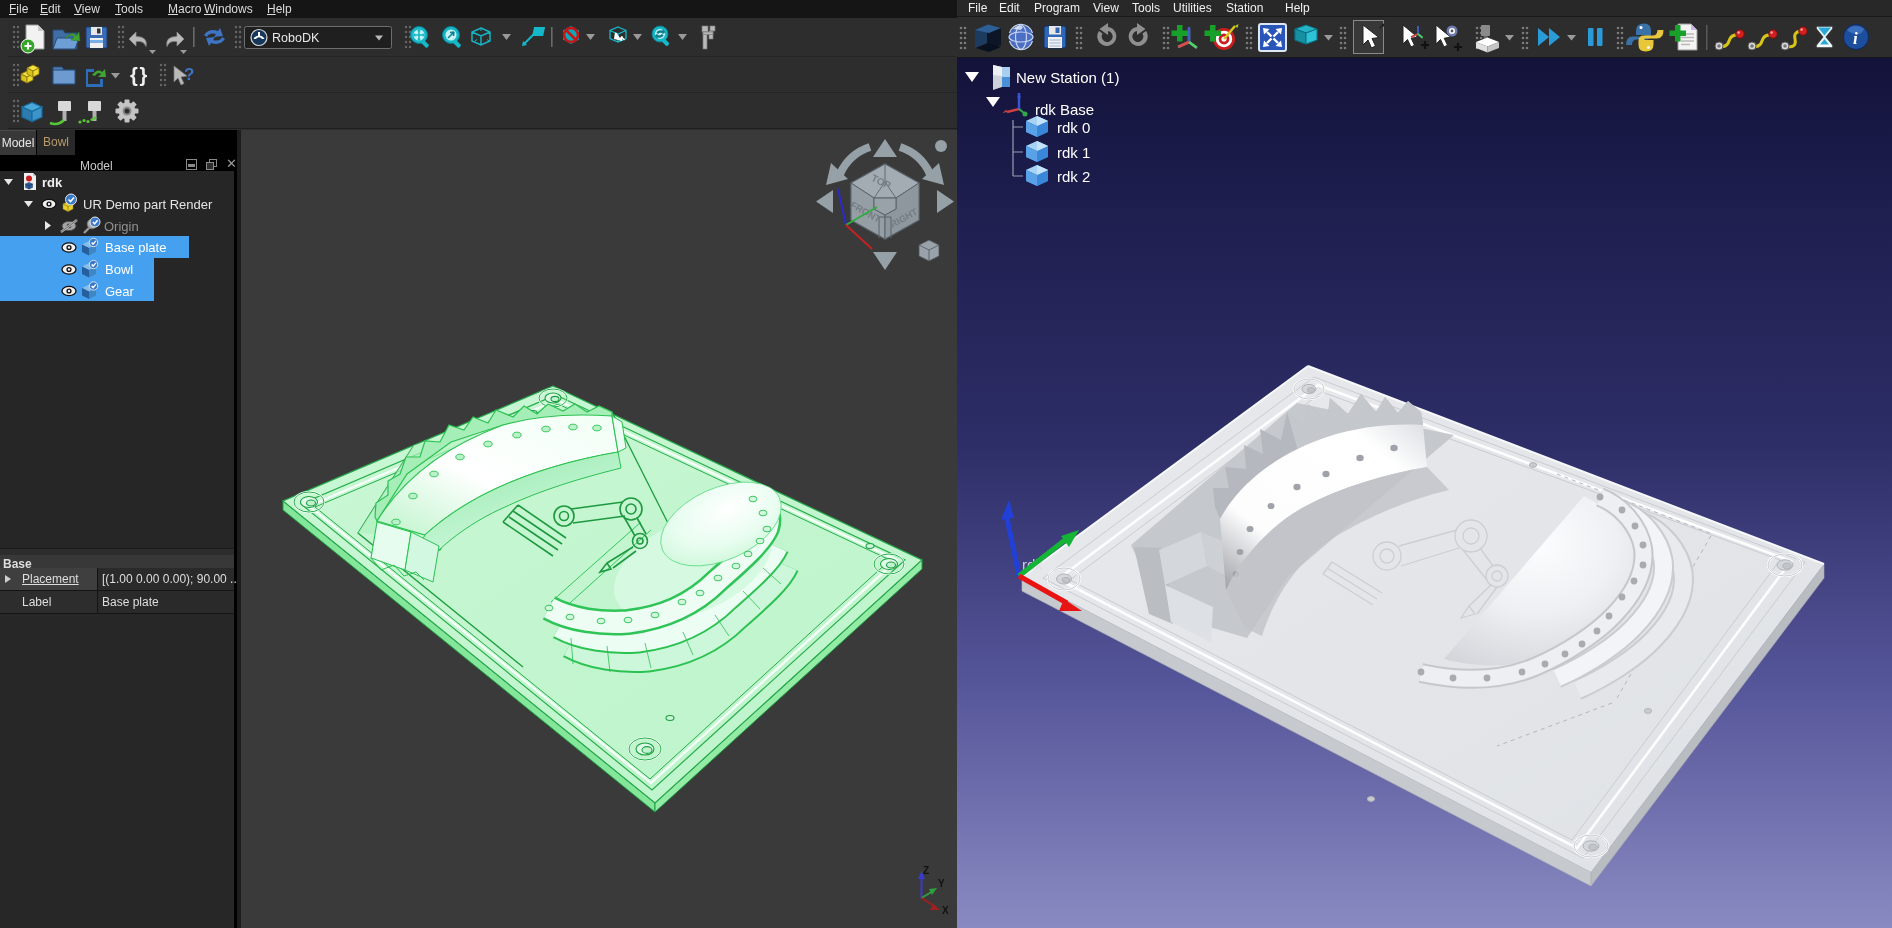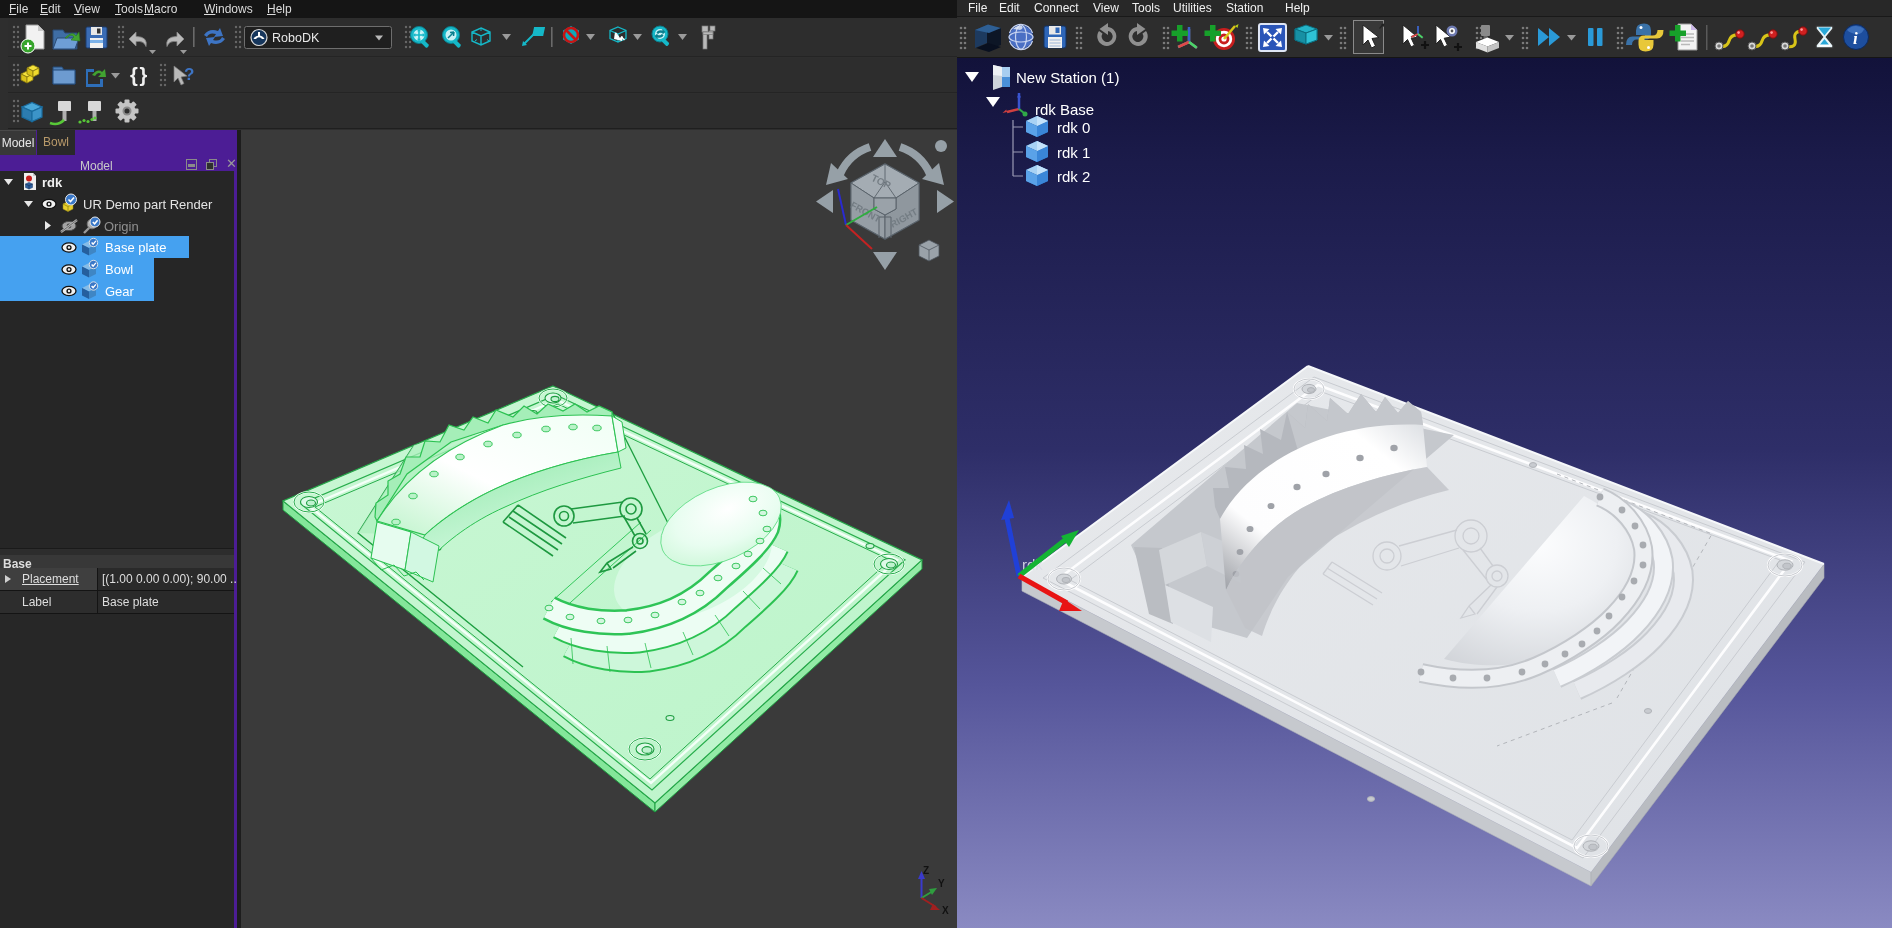--- a/index.html
+++ b/index.html
@@ -6,21 +6,21 @@
 html,body{width:1892px;height:928px;overflow:hidden;background:#000;font-family:"Liberation Sans",sans-serif;}
 .abs{position:absolute;}
 #fc{position:absolute;left:0;top:0;width:957px;height:928px;background:#2e2e2e;}
 #fcmenu{position:absolute;left:0;top:0;width:957px;height:18px;background:#151515;color:#dcdcdc;font-size:12px;}
 #fcmenu span{position:absolute;top:2px;}
 #fcmenu u{text-decoration:underline;}
 .tb{position:absolute;left:8px;width:957px;background:#2d2d2d;}
 #fctb1{top:18px;height:39px;border-bottom:1px solid #242424;}
 #fctb2{top:58px;height:35px;border-bottom:1px solid #242424;}
 #fctb3{top:94px;height:35px;border-bottom:1px solid #1f1f1f;}
-#fcdock{position:absolute;left:0;top:130px;width:237px;height:798px;background:#4c1d95;}
+#fcdock{position:absolute;left:0;top:130px;width:237px;height:798px;background:#000000;}
 .tab{position:absolute;top:0;height:25px;font-size:12px;padding-top:5px;text-align:center;}
 #dtitle{position:absolute;left:0;top:26px;width:237px;height:21px;color:#c8c8c8;font-size:12px;}
 .dbtn{position:absolute;top:3px;width:11px;height:11px;border:1px solid #8a8a8a;}
 #fctree{position:absolute;left:0;top:41px;width:234px;height:377px;background:#262626;color:#d8d8d8;font-size:13px;}
 #fcprops{position:absolute;left:0;top:418px;width:234px;height:66px;background:#2d2d2d;color:#dedede;font-size:12px;border-top:1px solid #1a1a1a;}
 #fcview{position:absolute;left:241px;top:130px;width:716px;height:798px;background:#3a3a3a;}
 #fcdivider{position:absolute;left:237px;top:130px;width:4px;height:798px;background:#1d1d1d;}
 #rdk{position:absolute;left:957px;top:0;width:935px;height:928px;background:#282828;}
 #rdkmenu{position:absolute;left:0;top:0;width:935px;height:17px;background:#282828;border-bottom:1px solid #191919;color:#f0f0f0;font-size:12px;}
 #rdkmenu span{position:absolute;top:1px;}
@@ -29,21 +29,21 @@
 </style>
 </head>
 <body>
 
 <div id="fc">
   <div id="fcmenu">
     <span style="left:9px;"><u>F</u>ile</span>
     <span style="left:40px;"><u>E</u>dit</span>
     <span style="left:74px;"><u>V</u>iew</span>
     <span style="left:115px;"><u>T</u>ools</span>
-    <span style="left:144px;"><u>M</u>acro</span>
+    <span style="left:168px;"><u>M</u>acro</span>
     <span style="left:204px;"><u>W</u>indows</span>
     <span style="left:267px;"><u>H</u>elp</span>
   </div>
   <div class="tb" id="fctb1">
   <svg width="957" height="39">
     <g fill="#676767">
           <g id="g1">
             <circle cx="6" cy="9" r="1.2"></circle>
             <circle cx="10" cy="9" r="1.2"></circle>
             <circle cx="6" cy="14" r="1.2"></circle>
@@ -559,21 +559,21 @@
           </g>
     </g>
   </svg>
   </div>
 </div>
 
 <div id="rdk">
   <div id="rdkmenu">
     <span style="left:11px;">File</span>
     <span style="left:42px;">Edit</span>
-    <span style="left:77px;">Connect</span>
+    <span style="left:77px;">Program</span>
     <span style="left:136px;">View</span>
     <span style="left:175px;">Tools</span>
     <span style="left:216px;">Utilities</span>
     <span style="left:269px;">Station</span>
     <span style="left:328px;">Help</span>
   </div>
   <div id="rdktb">
   <svg width="935" height="41">
     <g fill="#7a7a7a">
           <g id="g3">

